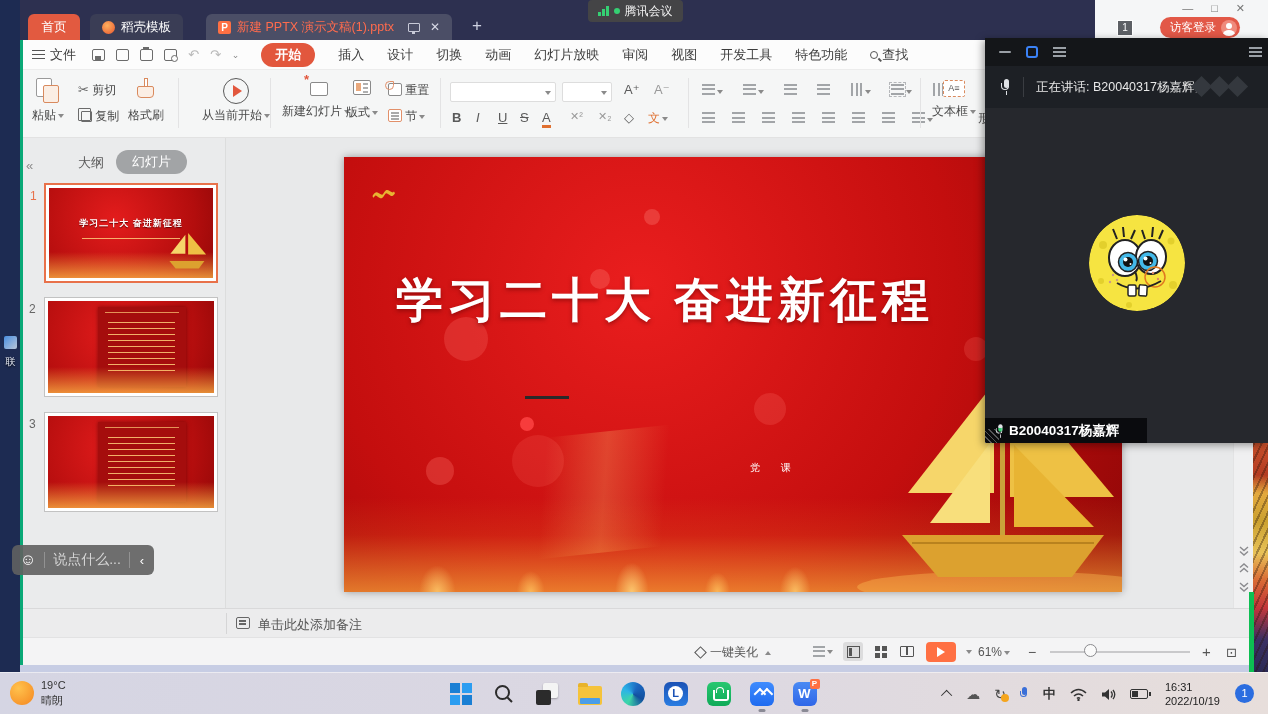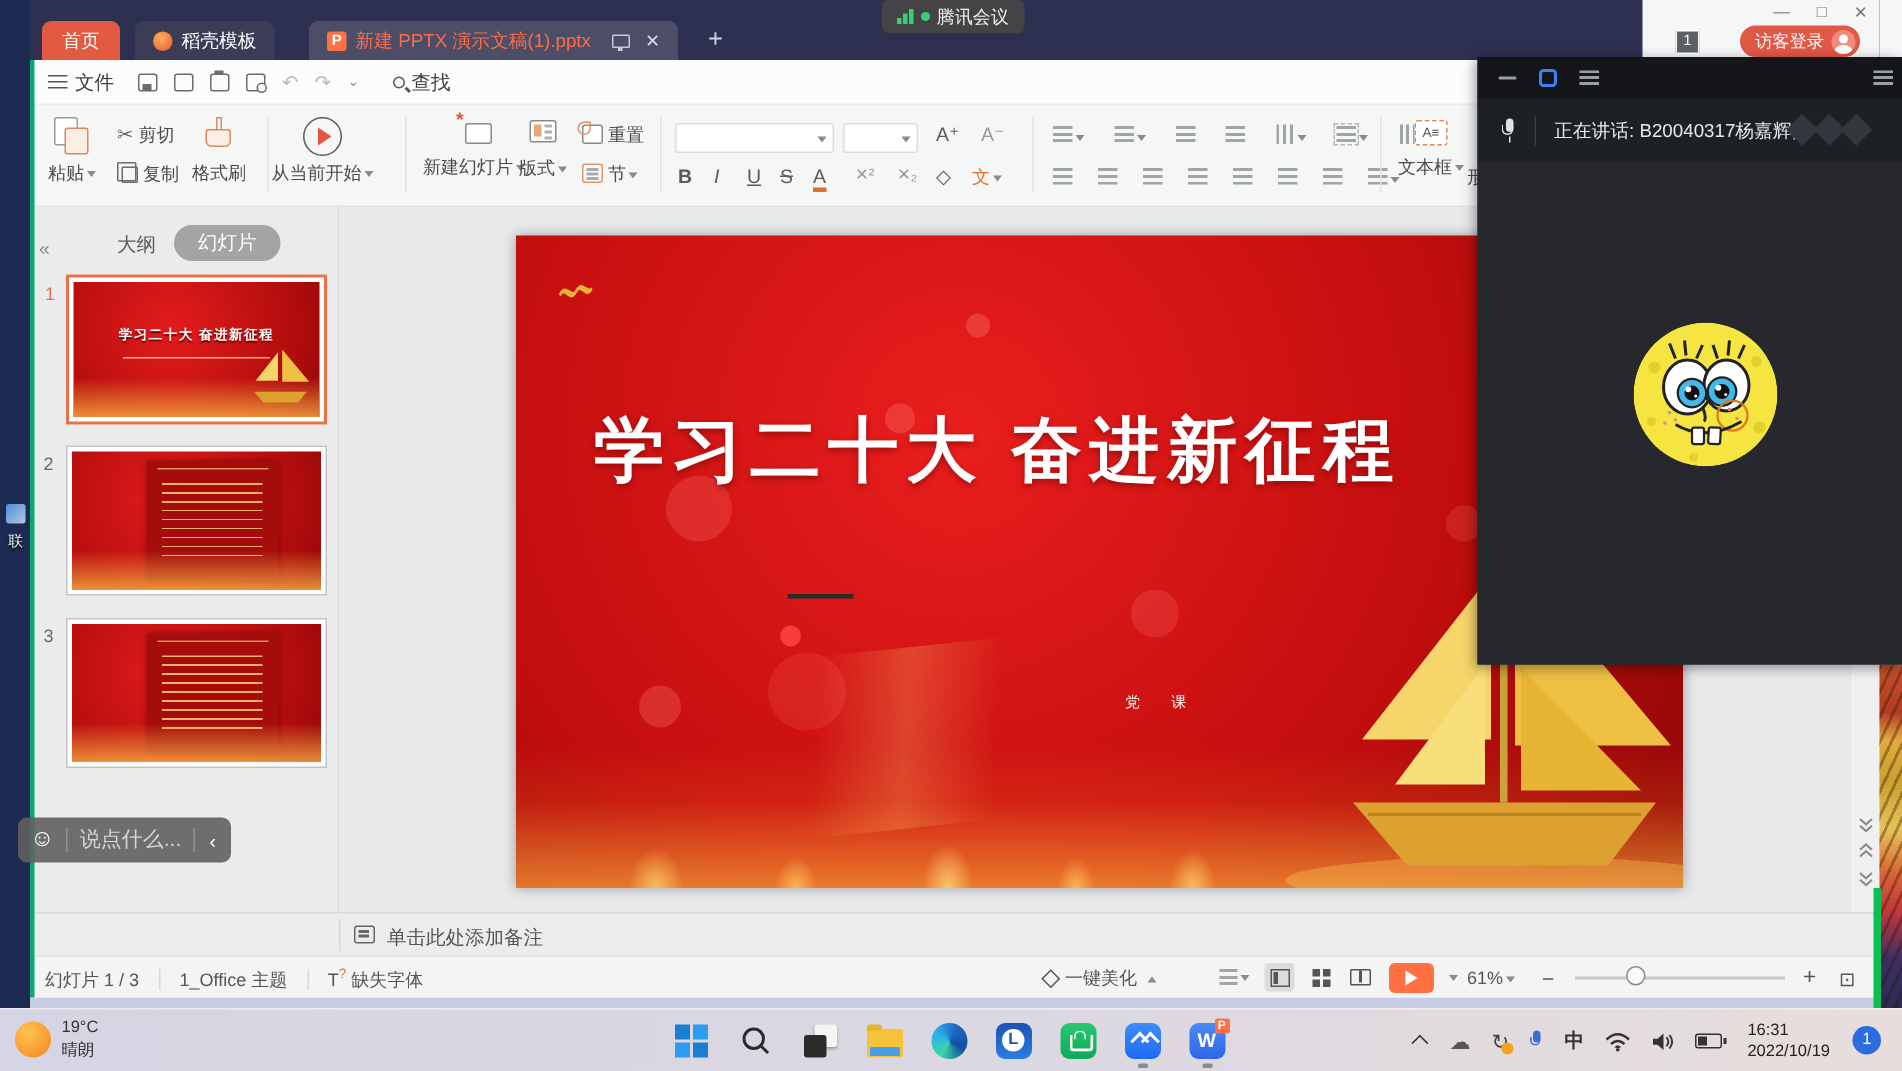--- a/index.html
+++ b/index.html
@@ -299,20 +299,32 @@
       </div>
       <div class="mb-icons">
         <span class="sq-ico save"></span>
         <span class="sq-ico"></span>
         <span class="sq-ico prt"></span>
         <span class="sq-ico pv"></span>
         <span class="undo">↶</span>
         <span class="undo">↷</span>
         <span class="mcaret">⌄</span>
       </div>
+      <div class="mb-items">
+        <span class="mi-start">开始</span>
+        <span>插入</span>
+        <span>设计</span>
+        <span>切换</span>
+        <span>动画</span>
+        <span>幻灯片放映</span>
+        <span>审阅</span>
+        <span>视图</span>
+        <span>开发工具</span>
+        <span>特色功能</span>
+      </div>
       <div class="mb-find">
         <span class="mag"></span>
         <span>查找</span>
       </div>
     </div>
 
     <div class="ribbon">
       <div class="rgroup" style="left:12px;top:8px;text-align:center;">
         <div class="clip-ico" style="margin:0 auto;">
             <span class="back"></span>
@@ -327,21 +339,21 @@
         <span class="copy-ico" style="display:inline-block;vertical-align:-2px;margin-left:3px;"></span> <span class="rlbl">复制</span>
       </div>
       <div class="rgroup" style="left:108px;top:8px;text-align:center;">
         <div class="brush-ico" style="margin:0 auto;">
             <span class="stem"></span>
             <span class="head"></span>
           </div>
         <div class="rlbl" style="margin-top:5px;">格式刷</div>
       </div>
       <div class="rdiv" style="left:158px;"></div>
-      <div class="rgroup" style="left:156px;top:8px;text-align:center;width:78px;">
+      <div class="rgroup" style="left:177px;top:8px;text-align:center;width:78px;">
         <div class="play-ico" style="margin:0 auto;"></div>
         <div class="rlbl" style="margin-top:3px;"><span>从当前开始</span><span class="caret"></span></div>
       </div>
       <div class="rdiv" style="left:250px;"></div>
       <div class="rgroup" style="left:262px;top:6px;text-align:center;">
         <div class="ns-ico" style="margin:0 auto;">
             <span class="st">*</span>
             <span class="pg"></span>
           </div>
         <div class="rlbl" style="margin-top:7px;"><span>新建幻灯片</span><span class="caret"></span></div>
@@ -491,27 +503,20 @@
       </div>
     </div>
 
     <div class="notesbar">
       <div class="notes-div"></div>
       <span class="note-ico"></span>
       <span class="note-txt">单击此处添加备注</span>
     </div>
 
     <div class="statusbar">
-      <div class="st-left">
-        <span>幻灯片 1 / 3</span>
-        <span class="st-sep"></span>
-        <span>1_Office 主题</span>
-        <span class="st-sep"></span>
-        <span class="tmiss"><span>T<sup>?</sup></span> <span>缺失字体</span></span>
-      </div>
       <div class="st-beauty">
         <span class="diam"></span>
         <span>一键美化</span>
         <span class="upcaret"></span>
       </div>
       <span class="vw" style="left:793px;">
           <span class="bars" style="width:12px;"></span>
           <span class="caret"></span>
         </span>
       <span class="vw vw-norm">
@@ -604,20 +609,29 @@
             <circle cx="28" cy="65" r="1.2" fill="#c98"></circle>
             <circle cx="21" cy="67" r="1.2" fill="#c98"></circle>
           <circle cx="64" cy="58" r="1.2" fill="#d86"></circle>
             <circle cx="69" cy="64" r="1.2" fill="#d86"></circle>
           <path d="M28,68 Q48,80 72,66" stroke="#222" stroke-width="2" fill="none"></path>
           <rect x="39" y="70" width="8" height="11" rx="1.5" fill="#fff" stroke="#222" stroke-width="1.5"></rect>
           <rect x="50" y="70" width="8" height="11" rx="1.5" fill="#fff" stroke="#222" stroke-width="1.5" transform="rotate(3 54 75)"></rect>
         </svg>
       </div>
     </div>
+    <div class="meet-name">
+      <span class="hatch"></span>
+      <span class="mic green">
+          <span class="cap"></span>
+          <span class="arc"></span>
+          <span class="stem"></span>
+        </span>
+      <span class="name-txt">B20040317杨嘉辉</span>
+    </div>
   </div>
 
   <div class="artwork"></div>
   <div class="green-strip"></div>
 
   <div class="taskbar">
     <div class="weather">
       <span class="sun"></span>
       <span class="wtxt">
         <span>19°C</span><br>

